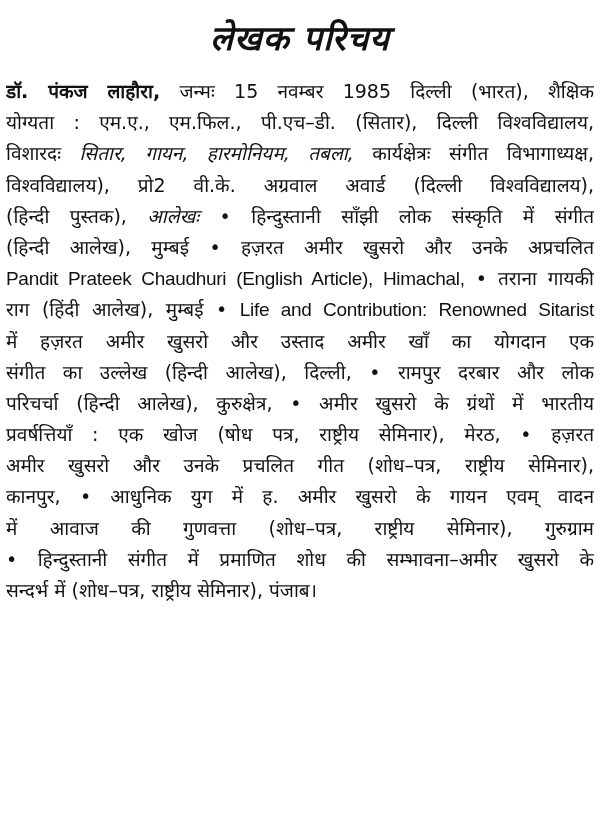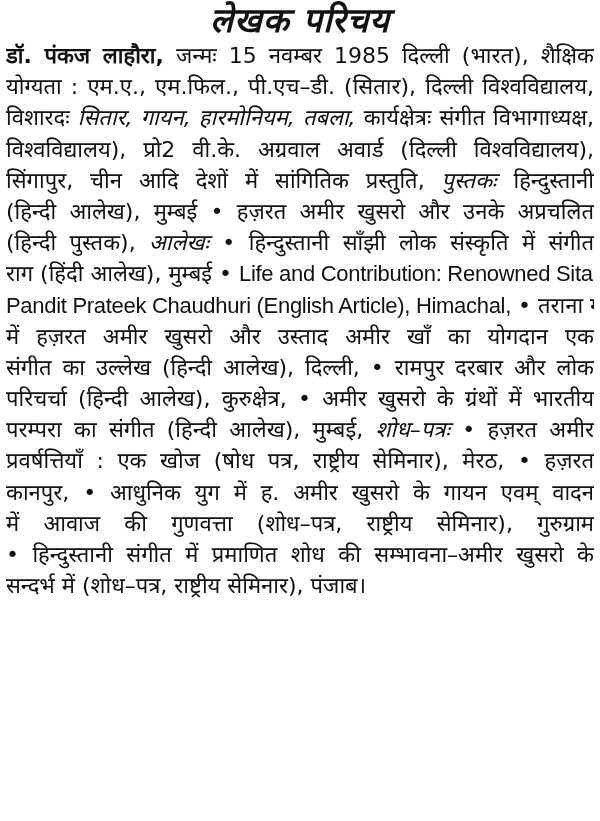--- a/index.html
+++ b/index.html
@@ -4,50 +4,49 @@
 <style>
   html, body { margin: 0; padding: 0; background: #ffffff; }
   body {
     width: 600px; height: 821px; overflow: hidden;
     font-family: "DejaVu Sans", "Liberation Sans", sans-serif;
     color: #111111;
   }
   .page { position: relative; width: 600px; height: 821px; box-sizing: border-box; padding: 0 6px; }
   .title {
     text-align: center; font-size: 34px; font-weight: bold; font-style: italic;
-    line-height: 40px; height: 40px; margin: 0; letter-spacing: 1px;
+    line-height: 40px; height: 40px; margin: 18px; letter-spacing: 1px;
   }
   .body-text { margin: 0; }
   .line {
-    display: block; white-space: nowrap; font-size: 22px; line-height: 31.2px; height: 31.2px;
+    display: block; white-space: nowrap; font-size: 19px; line-height: 31.2px; height: 31.2px;
     text-align: justify; text-align-last: justify; overflow: hidden;
   }
   .line.last { text-align-last: left; }
   .b { font-weight: bold; }
   .i { font-style: italic; margin-top: 12px; }
   .en { font-family: "Liberation Sans", sans-serif; letter-spacing: -0.3px; }
 </style>
 </head>
 <body>
 
 <div class="page">
   <h1 class="title">लेखक परिचय</h1>
   <div class="body-text" id="bio">
       <span class="line"><span class="b">डॉ. पंकज लाहौरा,</span><span> जन्मः 15 नवम्बर 1985 दिल्ली (भारत), शैक्षिक</span></span>
       <span class="line"><span>योग्यता : एम.ए., एम.फिल., पी.एच–डी. (सितार), दिल्ली विश्वविद्यालय,</span></span>
       <span class="line"><span>विशारदः </span><span class="i">सितार, गायन, हारमोनियम, तबला,</span><span> कार्यक्षेत्रः संगीत विभागाध्यक्ष,</span></span>
       <span class="line"><span>विश्वविद्यालय), प्रो2 वी.के. अग्रवाल अवार्ड (दिल्ली विश्वविद्यालय),</span></span>
-      <span class="line"><span>सिंगापुर, चीन आदि देशों में सांगितिक प्रस्तुति, </span><span class="i">पुस्तकः</span><span> हिन्दुस्तानी</span></span>
+      <span class="line"><span>(हिन्दी पुस्तक), </span><span class="i">आलेखः</span><span> • हिन्दुस्तानी साँझी लोक संस्कृति में संगीत</span></span>
       <span class="line"><span>(हिन्दी आलेख), मुम्बई • हज़रत अमीर खुसरो और उनके अप्रचलित</span></span>
-      <span class="line"><span>(हिन्दी पुस्तक), </span><span class="i">आलेखः</span><span> • हिन्दुस्तानी साँझी लोक संस्कृति में संगीत</span></span>
+      <span class="line"><span class="en">Pandit Prateek Chaudhuri (English Article), Himachal,</span><span> • तराना गायकी</span></span>
       <span class="line"><span>राग (हिंदी आलेख), मुम्बई • </span><span class="en">Life and Contribution: Renowned Sitarist</span></span>
-      <span class="line"><span class="en">Pandit Prateek Chaudhuri (English Article), Himachal,</span><span> • तराना गायकी</span></span>
       <span class="line"><span>में हज़रत अमीर खुसरो और उस्ताद अमीर खाँ का योगदान एक</span></span>
       <span class="line"><span>संगीत का उल्लेख (हिन्दी आलेख), दिल्ली, • रामपुर दरबार और लोक</span></span>
       <span class="line"><span>परिचर्चा (हिन्दी आलेख), कुरुक्षेत्र, • अमीर खुसरो के ग्रंथों में भारतीय</span></span>
-      <span class="line"><span>परम्परा का संगीत (हिन्दी आलेख), मुम्बई, </span><span class="i">शोध–पत्रः</span><span> • हज़रत अमीर</span></span>
       <span class="line"><span>प्रवर्षत्तियाँ : एक खोज (षोध पत्र, राष्ट्रीय सेमिनार), मेरठ, • हज़रत</span></span>
+      <span class="line"><span>अमीर खुसरो और उनके प्रचलित गीत (शोध–पत्र, राष्ट्रीय सेमिनार),</span></span>
       <span class="line"><span>कानपुर, • आधुनिक युग में ह. अमीर खुसरो के गायन एवम् वादन</span></span>
       <span class="line"><span>में आवाज की गुणवत्ता (शोध–पत्र, राष्ट्रीय सेमिनार), गुरुग्राम</span></span>
       <span class="line"><span>• हिन्दुस्तानी संगीत में प्रमाणित शोध की सम्भावना–अमीर खुसरो के</span></span>
       <span class="line last"><span>सन्दर्भ में (शोध–पत्र, राष्ट्रीय सेमिनार), पंजाब।</span></span>
     </div>
 </div>
 
 </body></html>

